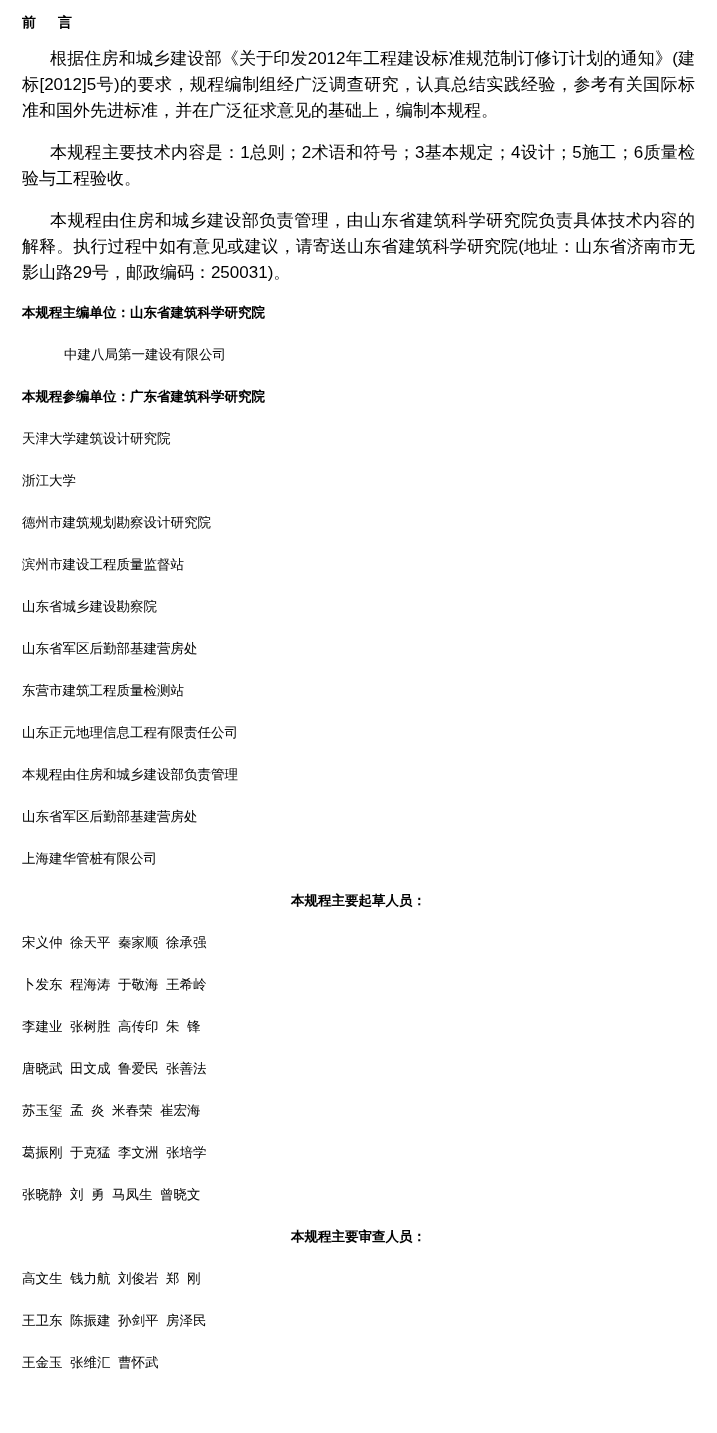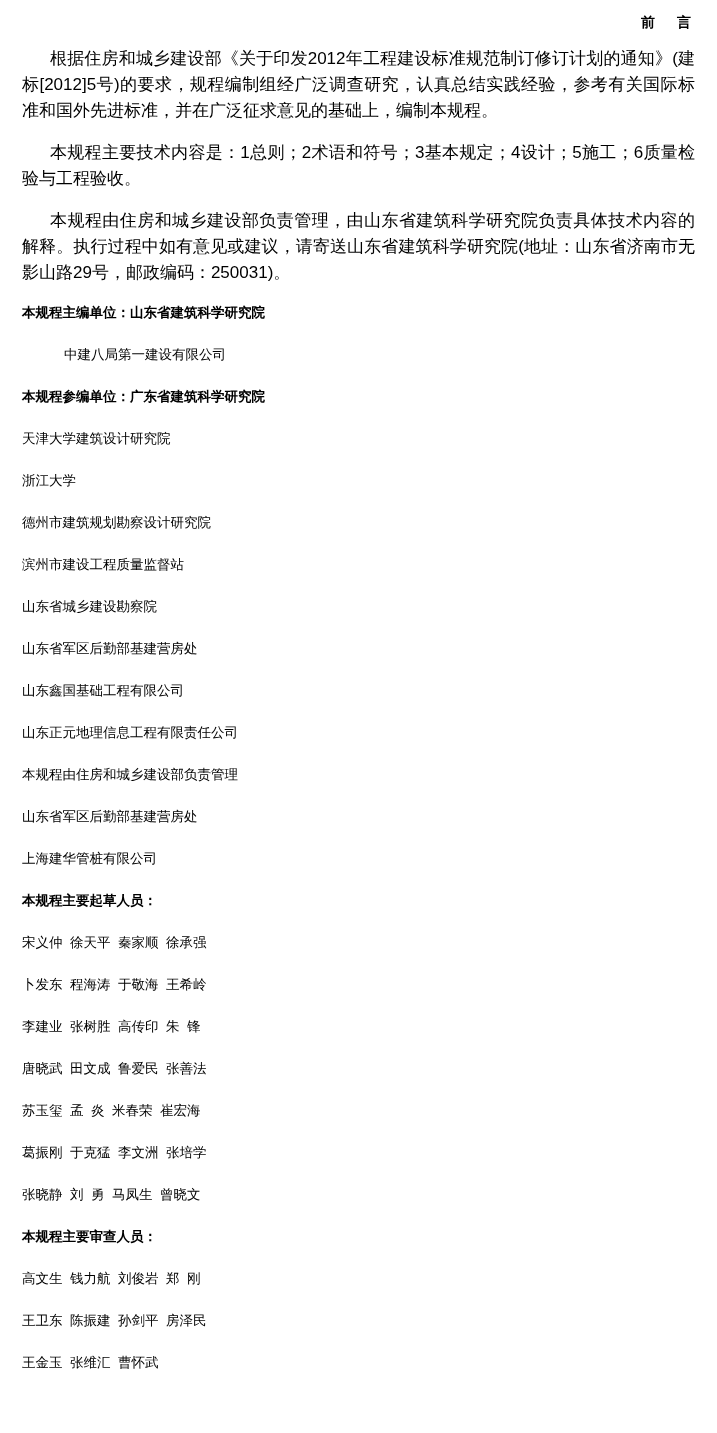--- a/index.html
+++ b/index.html
@@ -12,21 +12,21 @@
     min-height: 1433px;
     font-family: "Liberation Sans", "DejaVu Sans", sans-serif;
     color: #000000;
   }
   .page {
     width: 717px;
     box-sizing: border-box;
     padding: 8px 22px 18px 22px;
   }
   .doc-title {
-    text-align: right;
+    text-align: left;
     font-size: 14px;
     font-weight: bold;
     letter-spacing: 4px;
     margin: 4px 0 14px 0;
     line-height: 20px;
   }
   .para {
     font-size: 17px;
     line-height: 26px;
     margin: 0 0 16px 0;
@@ -46,20 +46,21 @@
     font-weight: bold;
   }
   .line.indent-1 {
     padding-left: 42px;
   }
   .heading-line {
     font-size: 13.5px;
     font-weight: bold;
     line-height: 22px;
     margin: 0 0 20px 0;
+    text-align: center;
   }
   .names {
     font-size: 13.5px;
     line-height: 22px;
     margin: 0 0 20px 0;
     white-space: pre;
   }
 </style>
 </head>
 <body>
@@ -81,21 +82,21 @@
   <div class="line bold-lead">
     <span>本规程参编单位：</span><span class="val">广东省建筑科学研究院</span>
   </div>
 
   <div class="line">天津大学建筑设计研究院</div>
   <div class="line">浙江大学</div>
   <div class="line">德州市建筑规划勘察设计研究院</div>
   <div class="line">滨州市建设工程质量监督站</div>
   <div class="line">山东省城乡建设勘察院</div>
   <div class="line">山东省军区后勤部基建营房处</div>
-  <div class="line">山东鑫国基础工程有限公司</div>
+  <div class="line">东营市建筑工程质量检测站</div>
   <div class="line">山东正元地理信息工程有限责任公司</div>
   <div class="line">本规程由住房和城乡建设部负责管理</div>
   <div class="line">山东省军区后勤部基建营房处</div>
   <div class="line">上海建华管桩有限公司</div>
 
   <div class="heading-line">本规程主要起草人员：</div>
 
   <div class="names">宋义仲  徐天平  秦家顺  徐承强</div>
   <div class="names">卜发东  程海涛  于敬海  王希岭</div>
   <div class="names">李建业  张树胜  高传印  朱  锋</div>

